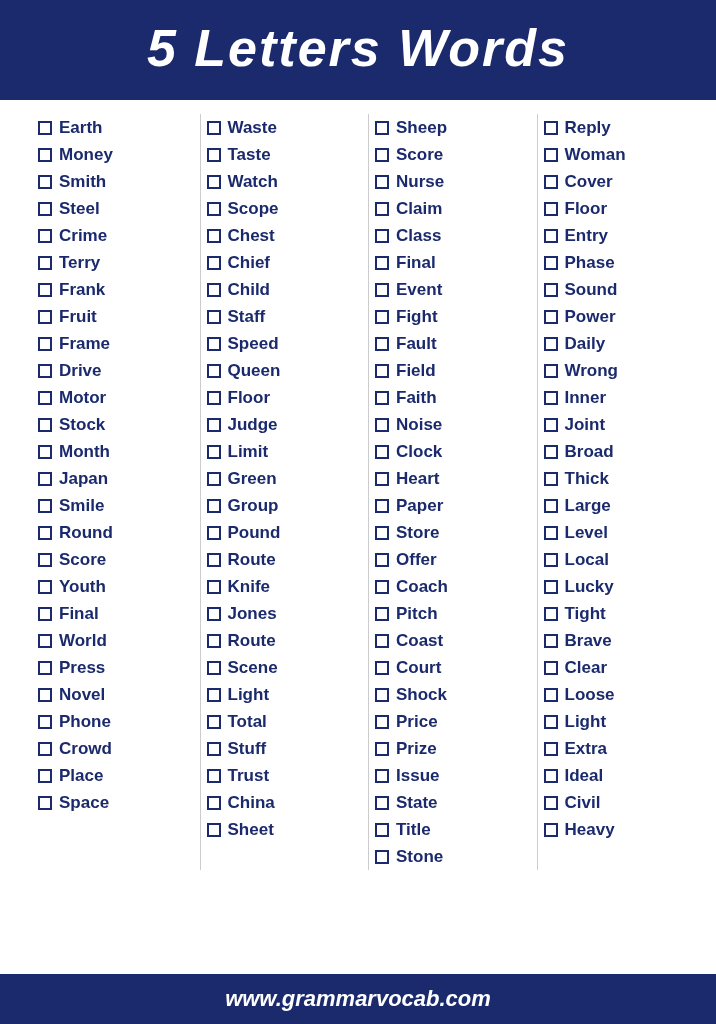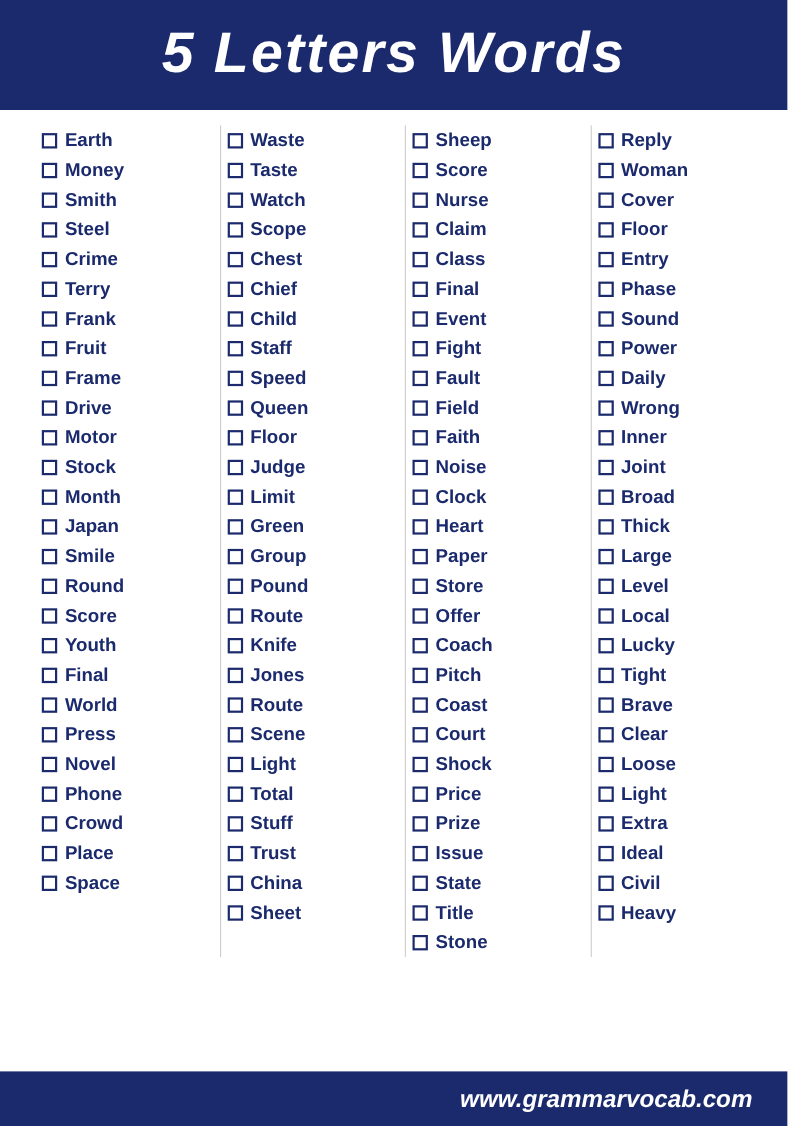--- a/index.html
+++ b/index.html
@@ -51,22 +51,22 @@
       width: 14px;
       height: 14px;
       border: 2px solid #1a2a6c;
       display: inline-block;
       margin-right: 7px;
       flex-shrink: 0;
       background: #fff;
     }
     .footer {
       background: #1a2a6c;
-      padding: 12px 32px;
-      text-align: right;
+      padding: 12px 16px;
+      text-align: center;
       margin-top: auto;
     }
     .footer span {
       color: #fff;
       font-size: 22px;
       font-weight: 700;
       font-style: italic;
     }
     .page-wrapper {
       display: flex;

